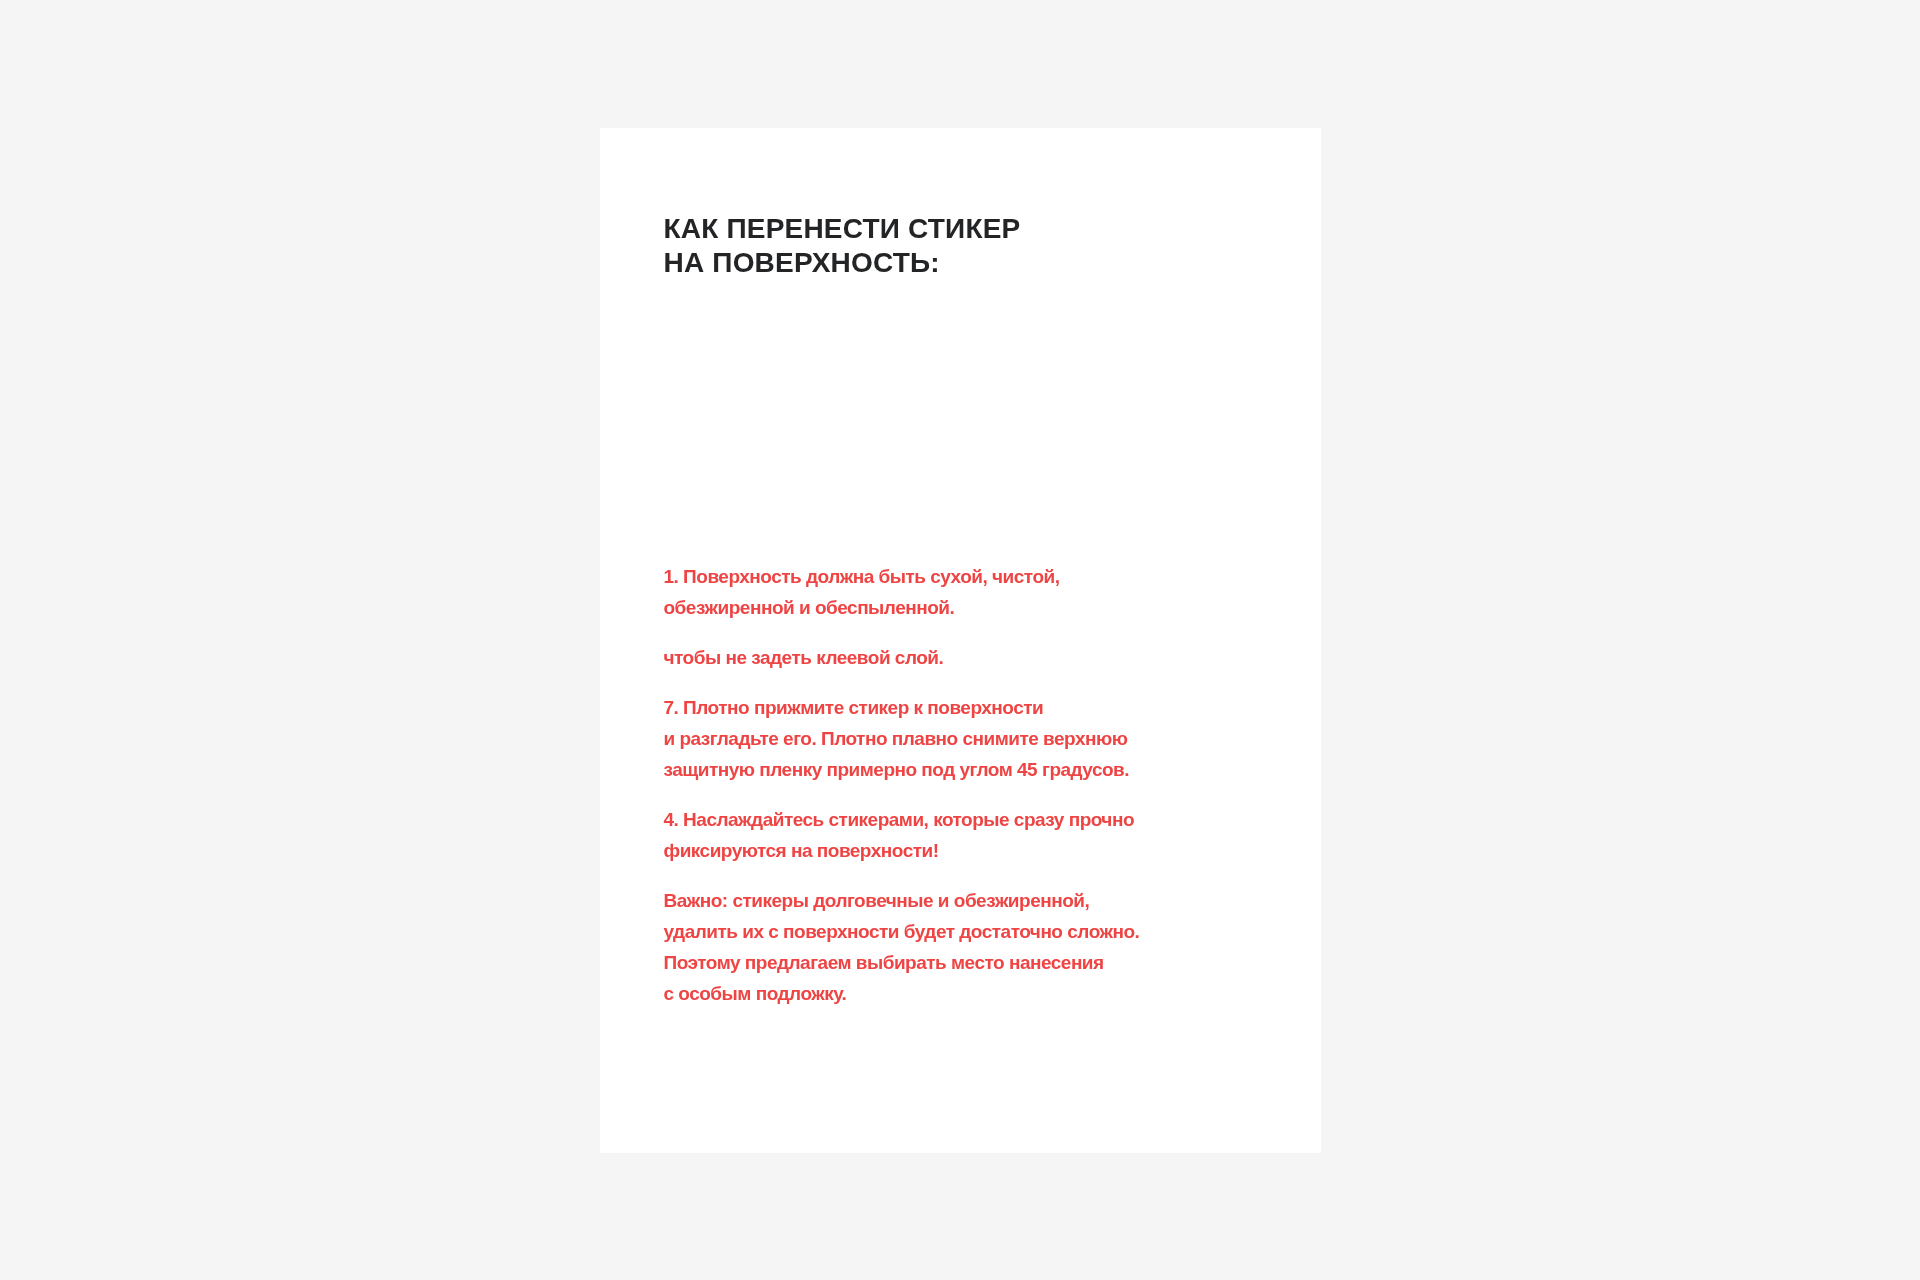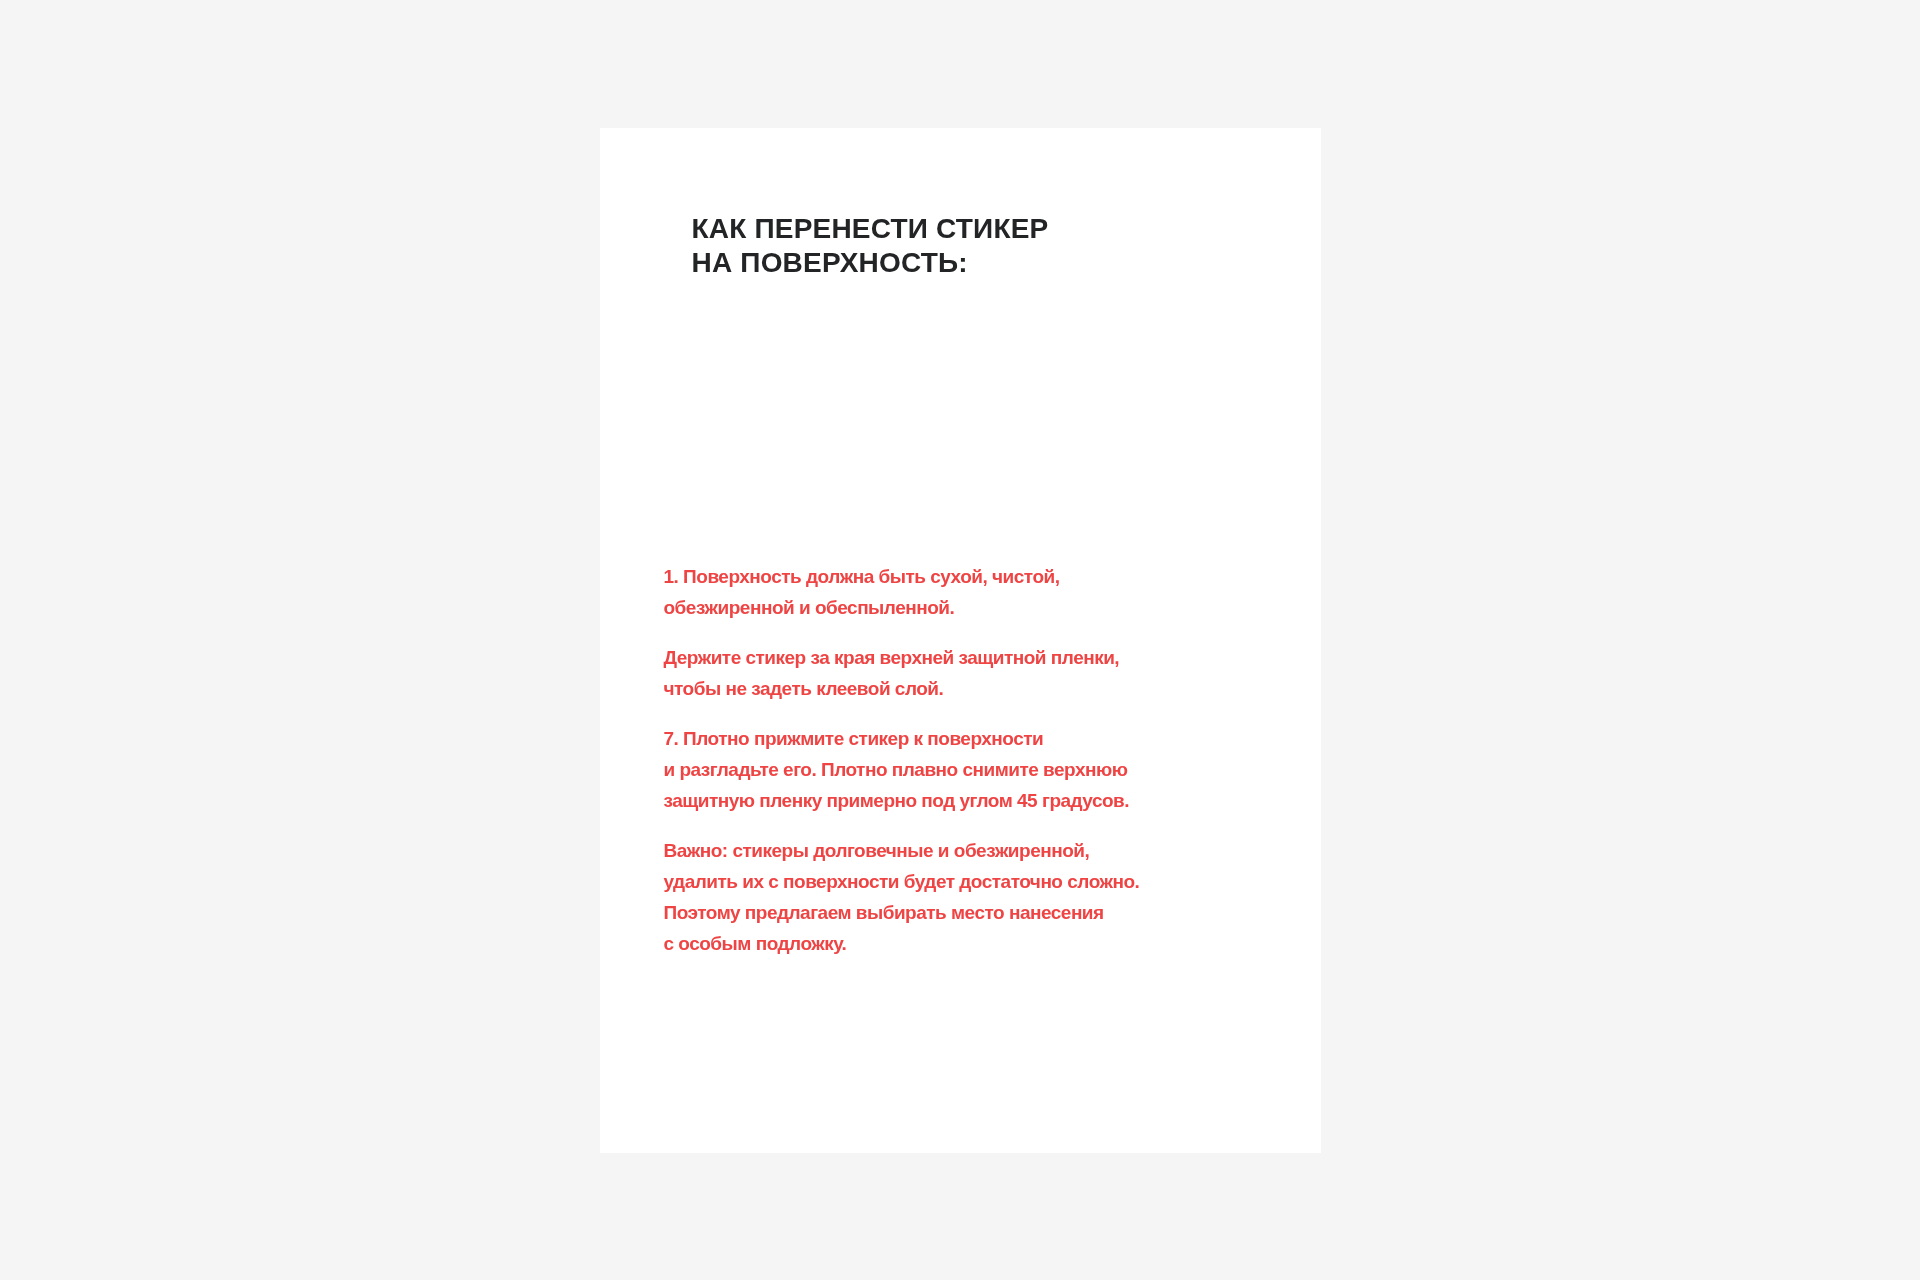--- a/index.html
+++ b/index.html
@@ -27,21 +27,20 @@
   .title {
     font-size: 28px;
     line-height: 34px;
     font-weight: 700;
     color: #232426;
     letter-spacing: 0.2px;
     margin: 0 0 281px 0;
   }
   .title .line {
     display: block;
-    margin-left: 28px;
   }
   .paragraph {
     font-size: 19px;
     line-height: 31px;
     font-weight: 700;
     color: #ef4444;
     letter-spacing: -0.5px;
     margin: 0 0 19px 0;
   }
   .paragraph .line {
@@ -59,30 +58,33 @@
       <span class="line">КАК ПЕРЕНЕСТИ СТИКЕР</span>
       <span class="line">НА ПОВЕРХНОСТЬ:</span>
     </h1>
 
     <p class="paragraph">
       <span class="line">1. Поверхность должна быть сухой, чистой,</span>
       <span class="line">обезжиренной и обеспыленной.</span>
     </p>
 
     <p class="paragraph">
-      <span class="line">Держите стикер за края верхней защитной пленки,</span>
       <span class="line">чтобы не задеть клеевой слой.</span>
     </p>
 
     <p class="paragraph">
       <span class="line">7. Плотно прижмите стикер к поверхности</span>
       <span class="line">и разгладьте его. Плотно плавно снимите верхнюю</span>
       <span class="line">защитную пленку примерно под углом 45 градусов.</span>
     </p>
 
+    <p class="paragraph">
+      <span class="line">4. Наслаждайтесь стикерами, которые сразу прочно</span>
+      <span class="line">фиксируются на поверхности!</span>
+    </p>
 
     <p class="paragraph">
       <span class="line">Важно: стикеры долговечные и обезжиренной,</span>
       <span class="line">удалить их с поверхности будет достаточно сложно.</span>
       <span class="line">Поэтому предлагаем выбирать место нанесения</span>
       <span class="line">с особым подложку.</span>
     </p>
 
   </div>
 </div>

